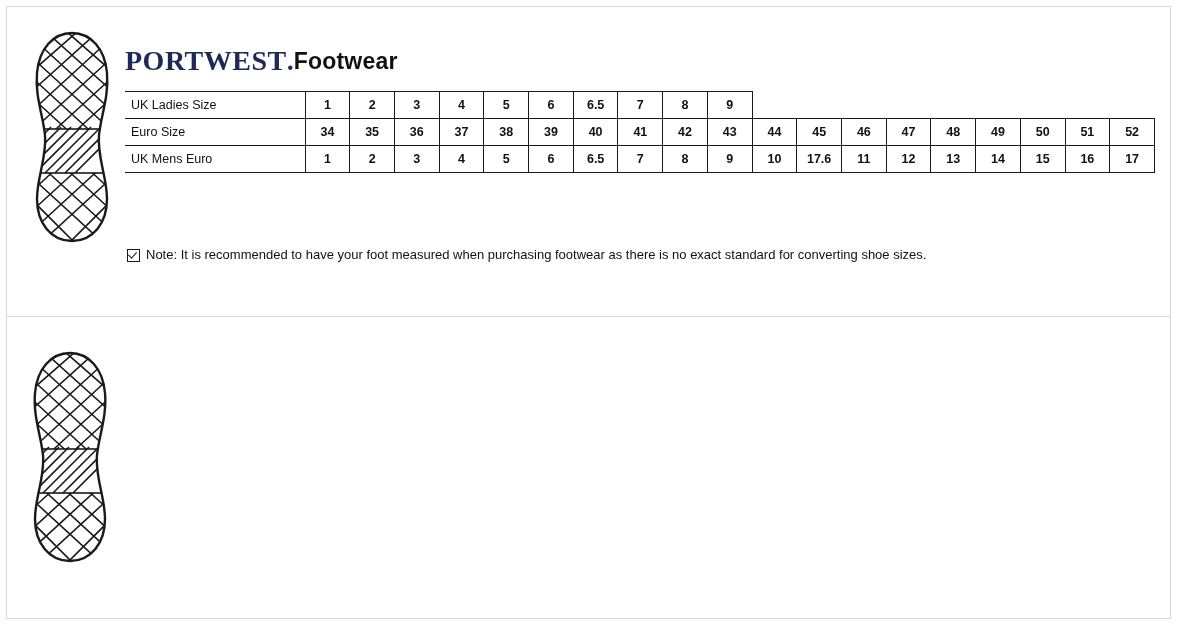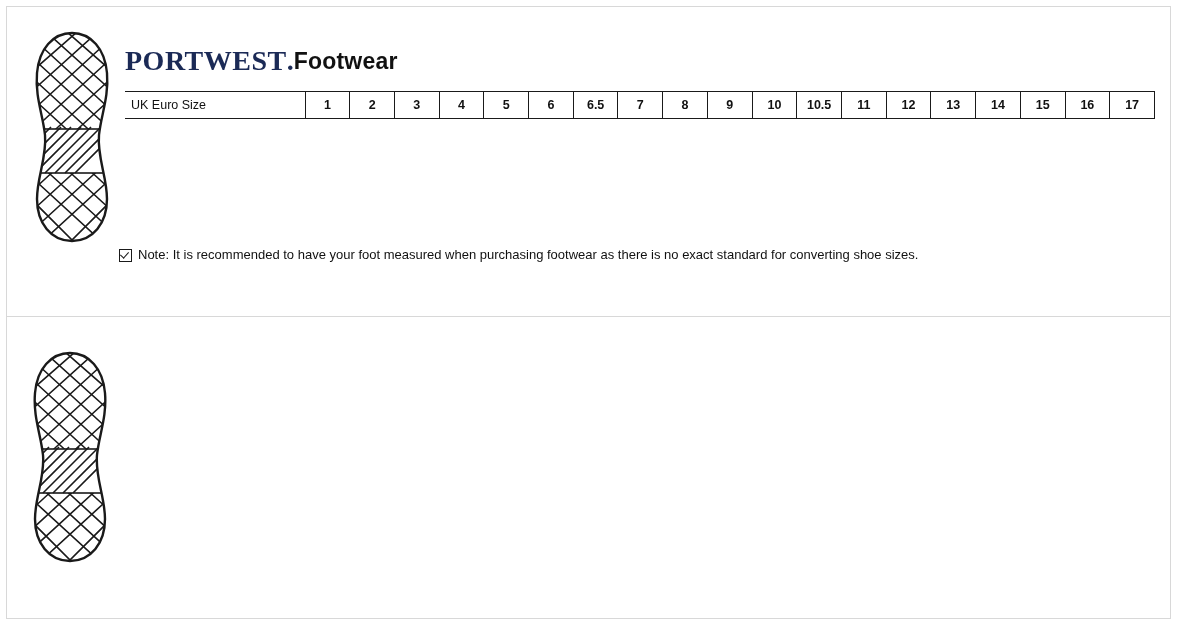--- a/index.html
+++ b/index.html
@@ -115,21 +115,21 @@
   }
 
   
   .note {
     position: absolute;
     font-size: 13px;
     color: #111111;
     display: flex;
     align-items: flex-start;
   }
-  #note-portwest { left: 112px; top: 240px; text-align: right; }
+  #note-portwest { left: 120px; top: 240px; text-align: right; }
   .note-mark {
     display: inline-block;
     width: 11px;
     height: 11px;
     border: 1.5px solid #1a1a1a;
     margin-right: 6px;
     margin-top: 2px;
     position: relative;
     flex: 0 0 auto;
     background: #ffffff;
@@ -180,33 +180,77 @@
       <span class="footwear-word">Footwear</span>
     </div>
 
     <table id="table-portwest">
       <colgroup>
         <col style="width:180px">
         <col span="19" style="width:44.7px">
       </colgroup>
       <tbody>
         <tr>
-          <td class="rowlabel">UK Euro Size</td>
+          <td class="rowlabel">UK Ladies Size</td>
+          <td>1</td>
+          <td>2</td>
+          <td>3</td>
+          <td>4</td>
+          <td>5</td>
+          <td>6</td>
+          <td>6.5</td>
+          <td>7</td>
+          <td>8</td>
+          <td>9</td>
+          <td class="empty-open"></td>
+          <td class="empty-open"></td>
+          <td class="empty-open"></td>
+          <td class="empty-open"></td>
+          <td class="empty-open"></td>
+          <td class="empty-open"></td>
+          <td class="empty-open"></td>
+          <td class="empty-open"></td>
+          <td class="empty-open"></td>
+        </tr>
+        <tr>
+          <td class="rowlabel">Euro Size</td>
+          <td>34</td>
+          <td>35</td>
+          <td>36</td>
+          <td>37</td>
+          <td>38</td>
+          <td>39</td>
+          <td>40</td>
+          <td>41</td>
+          <td>42</td>
+          <td>43</td>
+          <td>44</td>
+          <td>45</td>
+          <td>46</td>
+          <td>47</td>
+          <td>48</td>
+          <td>49</td>
+          <td>50</td>
+          <td>51</td>
+          <td>52</td>
+        </tr>
+        <tr>
+          <td class="rowlabel">UK Mens Euro</td>
           <td>1</td>
           <td>2</td>
           <td>3</td>
           <td>4</td>
           <td>5</td>
           <td>6</td>
           <td>6.5</td>
           <td>7</td>
           <td>8</td>
           <td>9</td>
           <td>10</td>
-          <td>10.5</td>
+          <td>17.6</td>
           <td>11</td>
           <td>12</td>
           <td>13</td>
           <td>14</td>
           <td>15</td>
           <td>16</td>
           <td>17</td>
         </tr>
       </tbody>
     </table>

